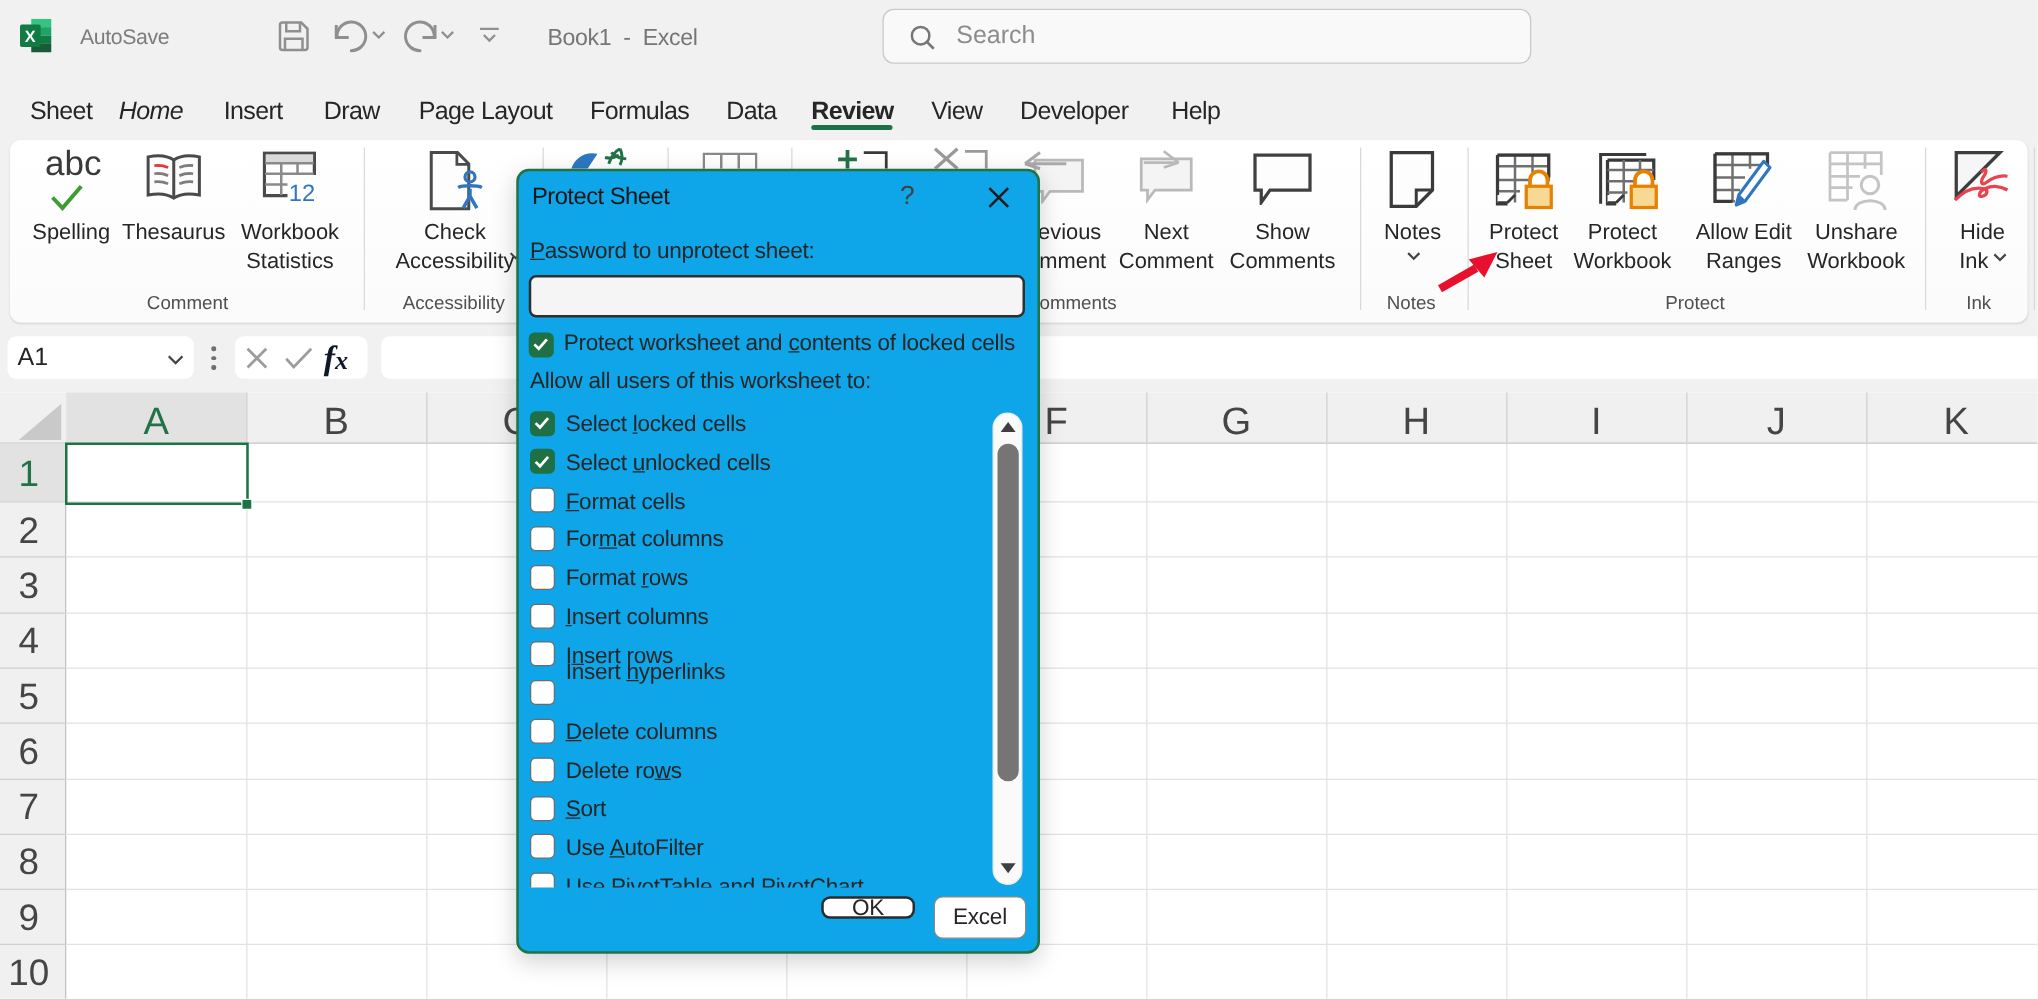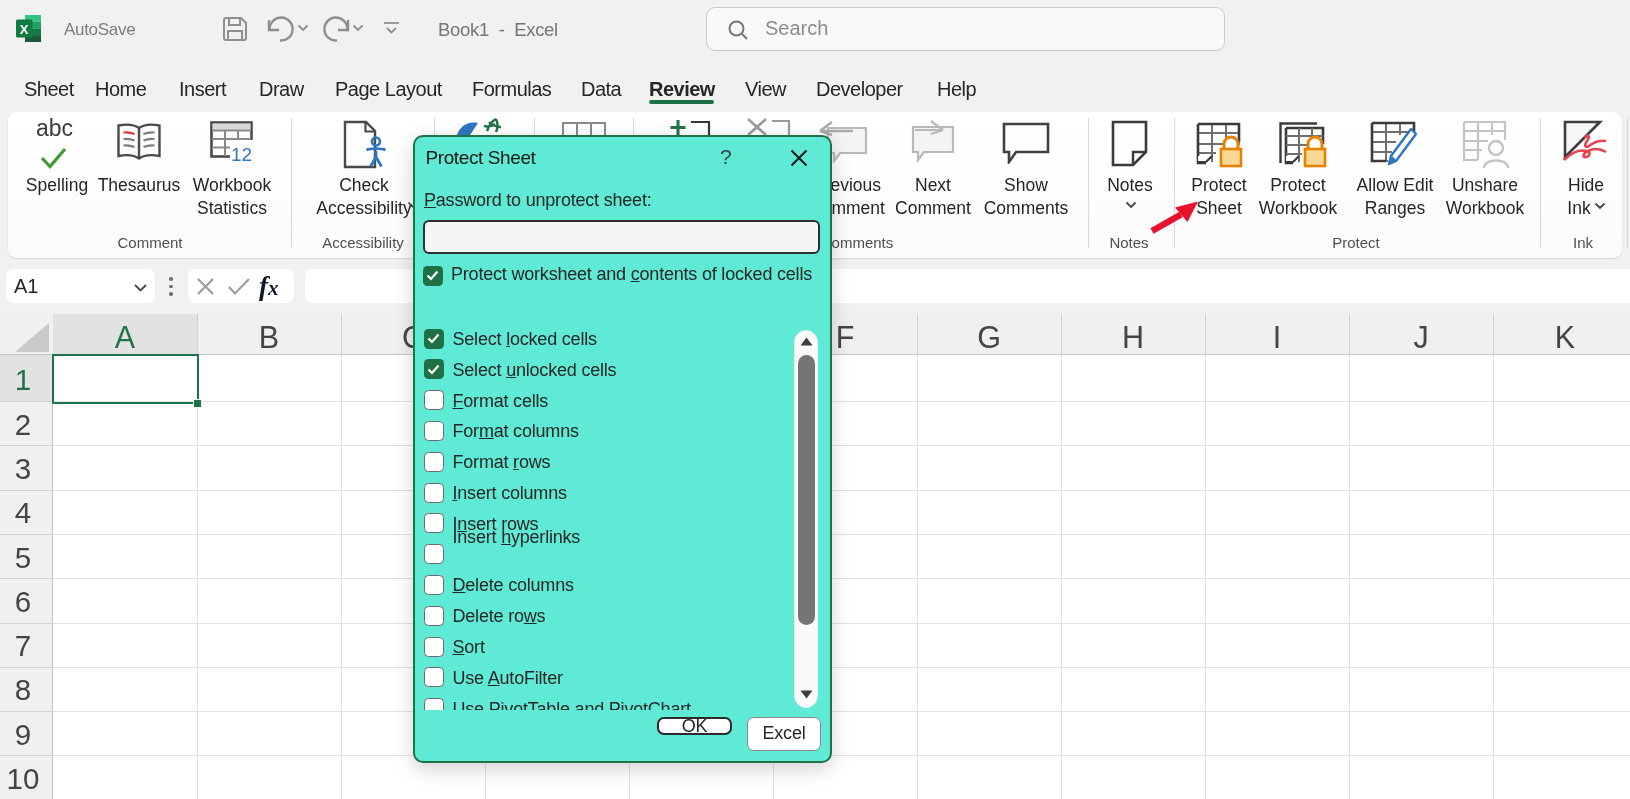--- a/index.html
+++ b/index.html
@@ -79,21 +79,21 @@
       <svg class="abs" style="left:20px;top:11px;" width="22" height="22" viewBox="0 0 22 22" fill="none" stroke="#767676" stroke-width="2">
         <circle cx="9.5" cy="9.5" r="7"></circle>
           <path d="M14.8 14.8 L20 20"></path>
       </svg>
       <div class="abs" style="left:58px;top:9px;font-size:20px;color:#8c8c8c;text-align:right;">Search</div>
     </div>
   </div>
 
   <div class="abs" id="tabs" style="left:0;top:57px;width:1630px;height:55px;background:#f1f1f1;font-size:20px;letter-spacing:-0.5px;">
     <div class="abs" style="left:24px;top:21px;">Sheet</div>
-    <div class="abs" style="left:95px;top:21px;">Home</div>
+    <div class="abs" style="left:95px;top:21px;font-style:italic;">Home</div>
     <div class="abs" style="left:179px;top:21px;">Insert</div>
     <div class="abs" style="left:259px;top:21px;">Draw</div>
     <div class="abs" style="left:335px;top:21px;">Page Layout</div>
     <div class="abs" style="left:472px;top:21px;">Formulas</div>
     <div class="abs" style="left:581px;top:21px;">Data</div>
     <div class="abs" style="left:649px;top:21px;font-weight:bold;">Review</div>
     <div class="abs" style="left:745px;top:21px;">View</div>
     <div class="abs" style="left:816px;top:21px;">Developer</div>
     <div class="abs" style="left:937px;top:21px;">Help</div>
     <div class="abs" style="left:649px;top:43px;width:65px;height:3.5px;background:#1e7145;border-radius:2px;"></div>
@@ -104,21 +104,21 @@
 
     <div class="sep" style="left:291px;top:118px;height:130px;"></div>
     <div class="sep" style="left:434px;top:118px;height:130px;"></div>
     <div class="sep" style="left:534px;top:118px;height:130px;"></div>
     <div class="sep" style="left:633px;top:118px;height:130px;"></div>
     <div class="sep" style="left:1088px;top:118px;height:130px;"></div>
     <div class="sep" style="left:1174px;top:118px;height:130px;"></div>
     <div class="sep" style="left:1540px;top:118px;height:130px;"></div>
     <div class="sep" style="left:1627px;top:118px;height:130px;"></div>
 
-    <div class="abs" style="left:36px;top:115px;width:42px;font-size:23px;color:#3a3a3a;">abc</div>
+    <div class="abs" style="left:36px;top:115px;width:42px;font-size:28px;color:#3a3a3a;text-align:center;">abc</div>
     <svg class="abs" style="left:40px;top:147px;" width="27" height="22" viewBox="0 0 27 22" fill="none" stroke="#3f9c35" stroke-width="3.2">
         <path d="M2 11 L10 19.5 L25 2"></path>
       </svg>
     <div class="abs rlabel" style="left:7px;top:174px;width:100px;">Spelling</div>
 
     <svg class="abs" style="left:116px;top:123px;" width="46" height="38" viewBox="0 0 46 38">
       <path d="M23 5 C18 1.5 10 1 2.5 2.5 V33 C10 31.5 18 32 23 35.5 C28 32 36 31.5 43.5 33 V2.5 C36 1 28 1.5 23 5 Z" fill="#fcfcfc" stroke="#4a4a4a" stroke-width="2.4"></path>
       <path d="M23 5 V35" stroke="#4a4a4a" stroke-width="2.4"></path>
       <path d="M7.5 9.5 C11 9 15 9.5 18.5 11" stroke="#e0383f" stroke-width="2.2"></path>
       <path d="M7.5 16 C11 15.5 15 16 18.5 17.5" stroke="#7d7d7d" stroke-width="2.2"></path>
@@ -351,37 +351,38 @@
         <div class="abs" style="left: 0px; top: 311.8px; width: 1577px; height: 1px; background: rgb(226, 226, 226);"></div>
         <div class="abs" style="left: 0px; top: 356.1px; width: 1577px; height: 1px; background: rgb(226, 226, 226);"></div>
         <div class="abs" style="left: 0px; top: 400.4px; width: 1577px; height: 1px; background: rgb(226, 226, 226);"></div>
       </div>
 
     <div class="abs" style="left:51.5px;top:40px;width:147px;height:49.5px;border:2.5px solid #1a7444;"></div>
     <div class="abs" style="left:192.5px;top:84.5px;width:9px;height:9px;background:#fff;"></div>
     <div class="abs" style="left:194px;top:86px;width:7px;height:7px;background:#1a7444;"></div>
   </div>
 
-  <div class="abs" id="dialog" style="left:413px;top:135px;width:419px;height:628px;background:#5eead4;border:2.2px solid #217346;border-radius:10px;box-shadow:0 6px 20px rgba(0,0,0,0.18);font-size:18px;letter-spacing:-0.2px;white-space:nowrap;">
+  <div class="abs" id="dialog" style="left:413px;top:135px;width:419px;height:628px;background:#0ea5e9;border:2.2px solid #217346;border-radius:10px;box-shadow:0 6px 20px rgba(0,0,0,0.18);font-size:18px;letter-spacing:-0.2px;white-space:nowrap;">
     <div class="abs" style="left:10.5px;top:10px;font-size:19px;letter-spacing:-0.4px;color:#161616;">Protect Sheet</div>
     <div class="abs" style="left:305px;top:8px;font-size:21px;color:#404040;">?</div>
     <svg class="abs" style="left:375px;top:12px;" width="18" height="18" viewBox="0 0 18 18" fill="none" stroke="#1a1a1a" stroke-width="2">
         <path d="M1.5 1.5 L16.5 16.5 M16.5 1.5 L1.5 16.5"></path>
       </svg>
 
     <div class="abs" style="left:9px;top:53px;"><u>P</u>assword to unprotect sheet:</div>
     <div class="abs" style="left:7.5px;top:83px;width:397px;height:33.5px;background:#f5f5f5;border:2px solid #2f2f2f;border-radius:6px;"></div>
 
     <div class="abs cb cbon" style="left:7.5px;top:128.5px;">
         <svg width="13" height="11" viewBox="0 0 13 11" fill="none" stroke="#fff" stroke-width="2.2">
           <path d="M1.5 5.5 L5 9 L11.5 1.5"></path>
         </svg>
       </div>
     <div class="abs" style="left:36px;top:127px;">Protect worksheet and <u>c</u>ontents of locked cells</div>
 
+    <div class="abs" style="left:9px;top:157px;">Allow all users of this worksheet to:</div>
 
     <div class="abs" id="dlist" style="left:0;top:179px;width:460px;height:394px;overflow:hidden;">
         <div class="abs cb cbon" style="left:8.5px;top:12.5px;">
           <svg width="13" height="11" viewBox="0 0 13 11" fill="none" stroke="#fff" stroke-width="2.2">
             <path d="M1.5 5.5 L5 9 L11.5 1.5"></path>
           </svg>
         </div>
         <div class="abs" style="left:37.5px;top:13px;">Select <u>l</u>ocked cells</div>
         <div class="abs cb cbon" style="left:8.5px;top:43.3px;">
           <svg width="13" height="11" viewBox="0 0 13 11" fill="none" stroke="#fff" stroke-width="2.2">

